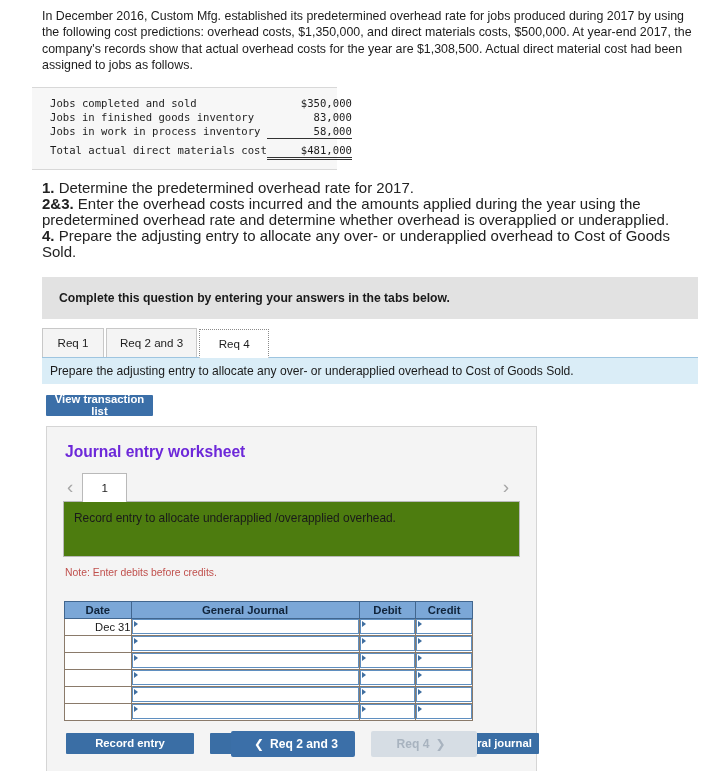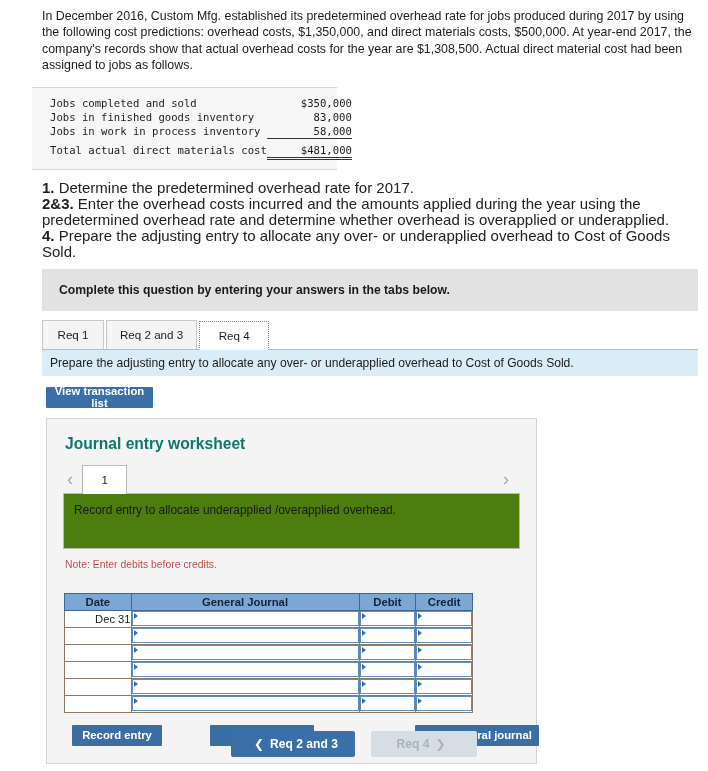--- a/index.html
+++ b/index.html
@@ -49,21 +49,21 @@
   
   .reqs {
     padding: 10px 10px 0 10px;
     line-height: 16.2px;
     font-size: 15px;
   }
   .reqs b { font-weight: bold; }
 
   
   .banner {
-    margin: 8px 10px 0 10px;
+    margin: 16px 10px 0 10px;
     background: #e2e2e2;
     height: 42px;
     display: flex;
     align-items: center;
     padding-left: 17px;
     font-weight: bold;
     font-size: 12.2px;
     color: #1a1a1a;
   }
 
@@ -135,21 +135,21 @@
   .worksheet {
     margin: 10px 0 0 14px;
     width: 491px;
     background: #f4f4f4;
     border: 1px solid #d5d5d5;
     padding: 14px 16px 16px 16px;
   }
   .ws-title {
     font-size: 15.6px;
     font-weight: bold;
-    color: #0f766e;
+    color: #6d28d9;
     margin: 2px 0 10px 2px;
   }
   .pager {
     display: flex;
     align-items: flex-end;
     height: 30px;
     position: relative;
   }
   .chev {
     color: #a6a6a6;
@@ -237,21 +237,21 @@
     border-bottom: 3px solid transparent;
   }
   td.has-input { border-color: #8a7a6a; padding: 0; }
 
   
   .actions {
     margin-top: 12px;
     position: relative;
     height: 22px;
   }
-  .btn-record { position:absolute; left: 9px;  top:0; width: 90px; height: 21px; }
+  .btn-record { position:absolute; left: 3px;  top:0; width: 128px; height: 21px; }
   .btn-clear  { position:absolute; left: 147px; top:0; width: 104px; height: 21px; }
   .btn-vgj    { position:absolute; left: 352px; top:0; width: 124px; height: 21px; }
 
   
   .footernav {
     position: absolute;
     left: 0; top: 731px;
     width: 708px;
     display: flex;
     justify-content: center;

